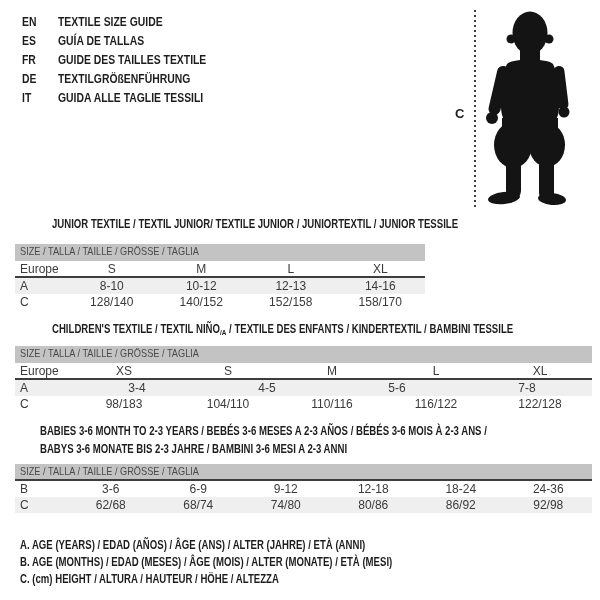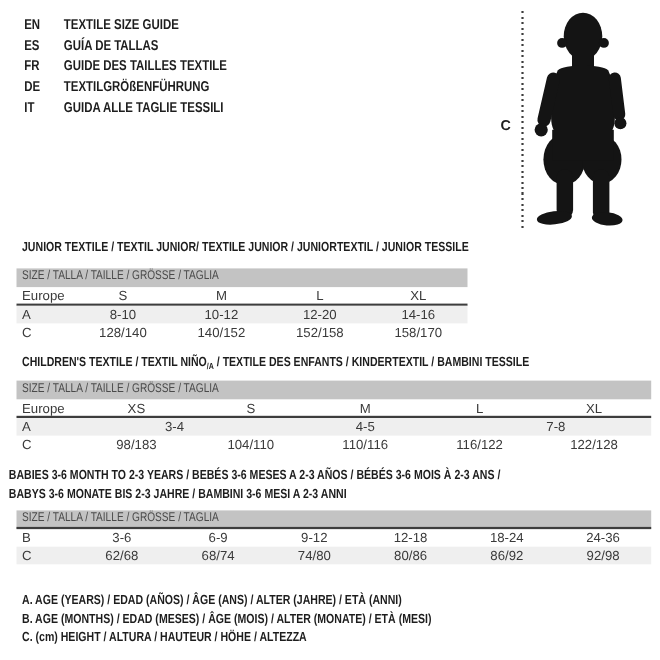--- a/index.html
+++ b/index.html
@@ -17,21 +17,21 @@
   .lang-row{height:19px;line-height:19px;font-weight:bold;font-size:13px;color:var(--title);}
   .lang-code{display:inline-block;width:45px;}
 
   
   .dotted-line{left:474px;top:10px;width:2px;height:198px;
     background:repeating-linear-gradient(to bottom, var(--divider) 0 2px, transparent 2px 5px);}
   .c-label{left:455px;top:106px;font-size:13px;font-weight:bold;color:var(--title);}
   .baby-svg{left:482px;top:6px;}
 
   
-  .tbl-title{font-size:12px;font-weight:bold;color:var(--title);line-height:18px;}
+  .tbl-title{font-size:12px;font-weight:bold;color:var(--title);line-height:18px;margin-left:32px;}
 
   
   .size-table{font-size:12px;}
   .bar{height:17px;line-height:14px;background:var(--bar-bg);color:var(--bar-text);
        font-size:11.5px;padding-left:5px;}
   .trow{display:flex;height:16px;line-height:16px;}
   .header-row{height:17px;line-height:16px;}
   .dark-under{border-bottom:2px solid var(--divider);}
   .stripe{background:var(--stripe-bg);}
   .lcell{flex:none;padding-left:5px;text-align:left;}
@@ -83,21 +83,21 @@
       <span class="lcell" style="width: 52px;">Europe</span>
       <span class="dcell">S</span>
       <span class="dcell">M</span>
       <span class="dcell">L</span>
       <span class="dcell">XL</span>
     </div>
     <div class="trow stripe">
       <span class="lcell" style="width: 52px;">A</span>
       <span class="dcell">8-10</span>
       <span class="dcell">10-12</span>
-      <span class="dcell">12-20</span>
+      <span class="dcell">12-13</span>
       <span class="dcell">14-16</span>
     </div>
     <div class="trow">
       <span class="lcell" style="width: 52px;">C</span>
       <span class="dcell">128/140</span>
       <span class="dcell">140/152</span>
       <span class="dcell">152/158</span>
       <span class="dcell">158/170</span>
     </div>
   </div>
@@ -112,20 +112,21 @@
       <span class="dcell">XS</span>
       <span class="dcell">S</span>
       <span class="dcell">M</span>
       <span class="dcell">L</span>
       <span class="dcell">XL</span>
     </div>
     <div class="trow stripe">
       <span class="lcell" style="width: 57px;">A</span>
       <span class="dcell">3-4</span>
       <span class="dcell">4-5</span>
+      <span class="dcell">5-6</span>
       <span class="dcell">7-8</span>
     </div>
     <div class="trow">
       <span class="lcell" style="width: 57px;">C</span>
       <span class="dcell">98/183</span>
       <span class="dcell">104/110</span>
       <span class="dcell">110/116</span>
       <span class="dcell">116/122</span>
       <span class="dcell">122/128</span>
     </div>

